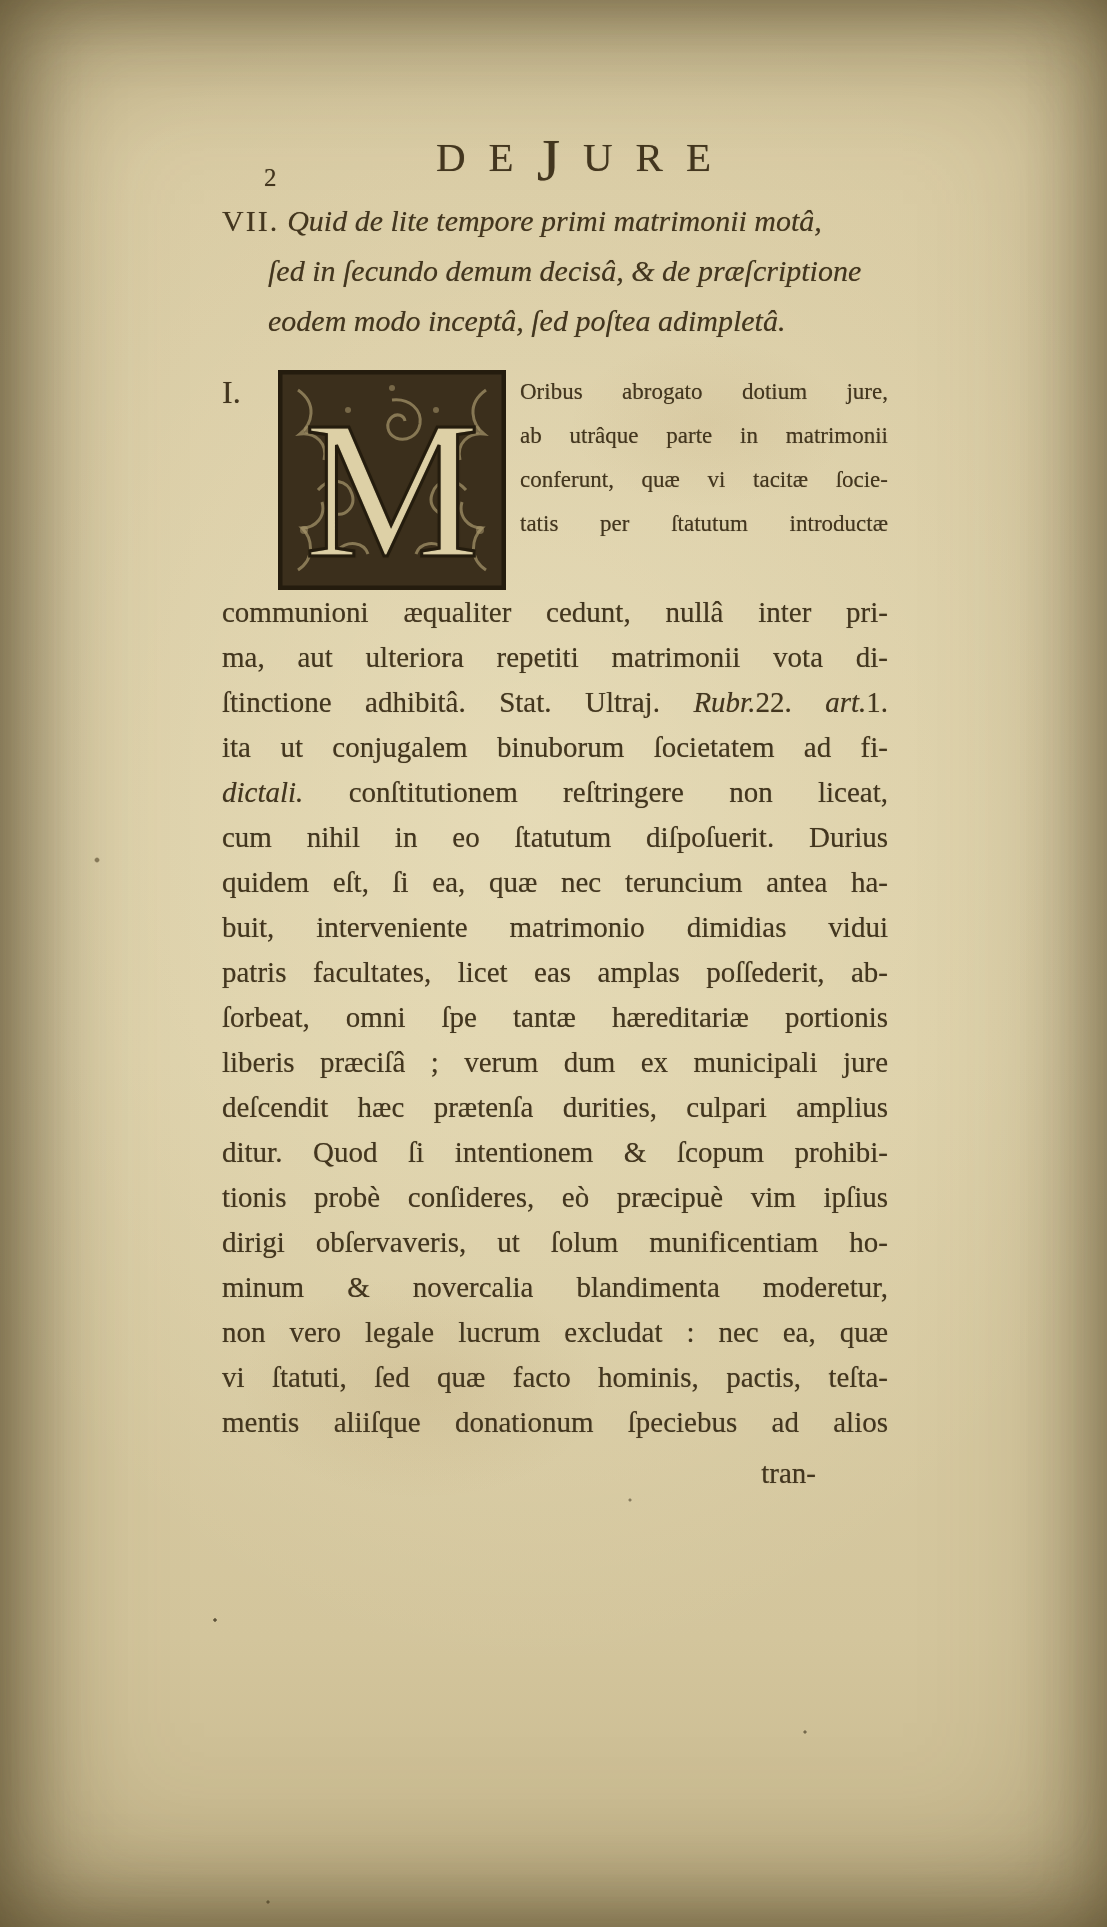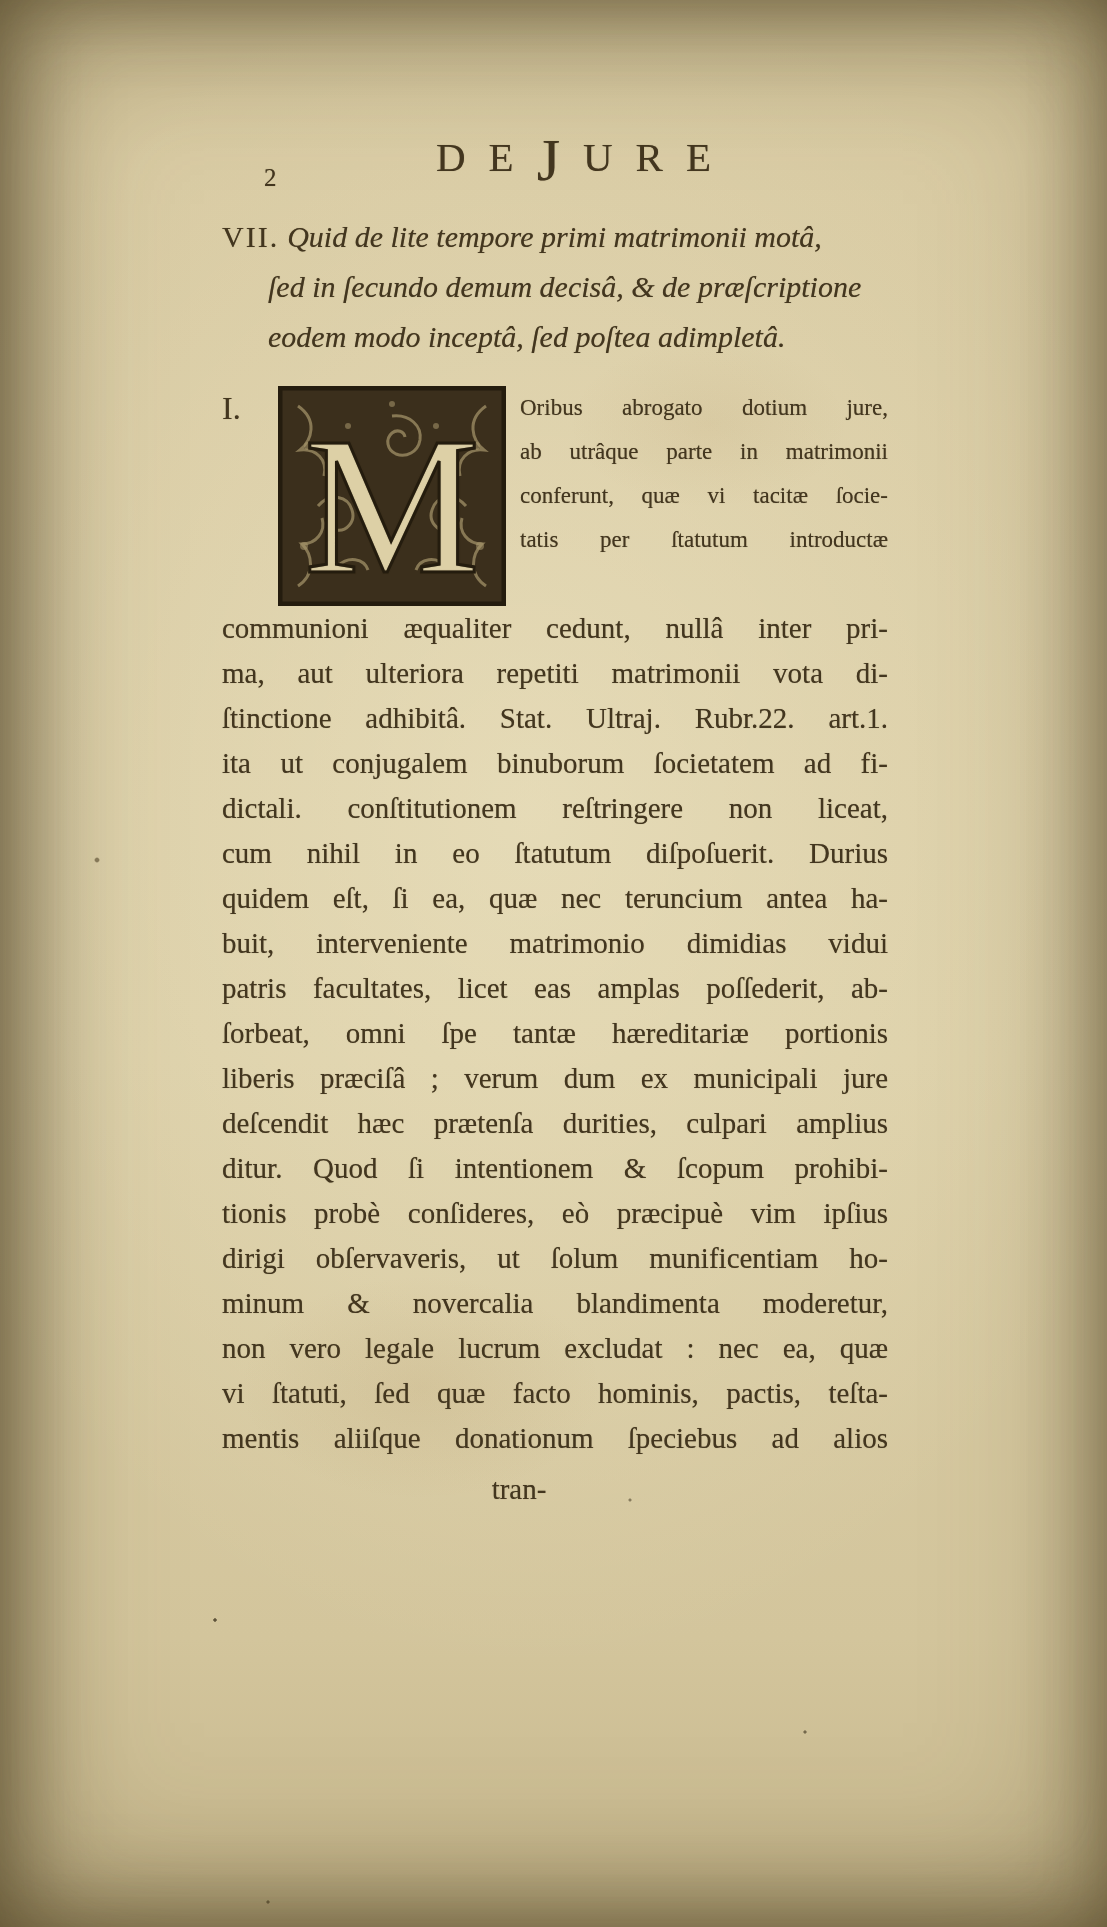--- a/index.html
+++ b/index.html
@@ -34,41 +34,41 @@
   
   .header{position:relative;height:70px;}
   .pagenum{position:absolute;left:42px;bottom:4px;font-size:25px;}
   .running-title{
     text-align:center;font-size:41px;letter-spacing:23px;
     padding-left:60px; 
   }
   .running-title .big-j{font-size:60px;vertical-align:-9px;letter-spacing:23px;}
 
   
-  .section{font-size:30px;line-height:50px;margin-top:16px;}
+  .section{font-size:30px;line-height:50px;margin-top:0;}
   .section .ital{font-style:italic;}
   .section .sec-num{font-style:normal;letter-spacing:2px;padding-right:8px;}
   .section .hang{padding-left:46px;}
 
   
   .para-row{display:flex;margin-top:24px;align-items:flex-start;}
   .para-num{width:56px;font-size:32px;padding-top:4px;flex:none;}
   .dropcap{flex:none;width:228px;height:220px;margin-right:14px;position:relative;}
   .cap-col{flex:1;min-width:0;}
   .cap-col .line{font-size:23px;line-height:44px;}
 
   .line{
     text-align:justify;text-align-last:justify;
     white-space:normal;
   }
   .body-col .line{font-size:29px;line-height:45px;}
-  .line .it{}
+  .line .it{font-style:italic;}
   .line .sup{font-size:.55em;vertical-align:super;line-height:0;}
 
-  .catchword-row{text-align:center;padding-right:72px;font-size:29px;line-height:48px;margin-top:4px;}
+  .catchword-row{text-align:right;padding-right:72px;font-size:29px;line-height:48px;margin-top:4px;}
 </style>
 </head>
 <body>
 
 <div class="photo">
   <div class="content t-ink">
 
     <div class="header">
       <span class="pagenum">2</span>
       <div class="running-title"><span>DE</span><span class="big-j">J</span><span>URE</span></div>

